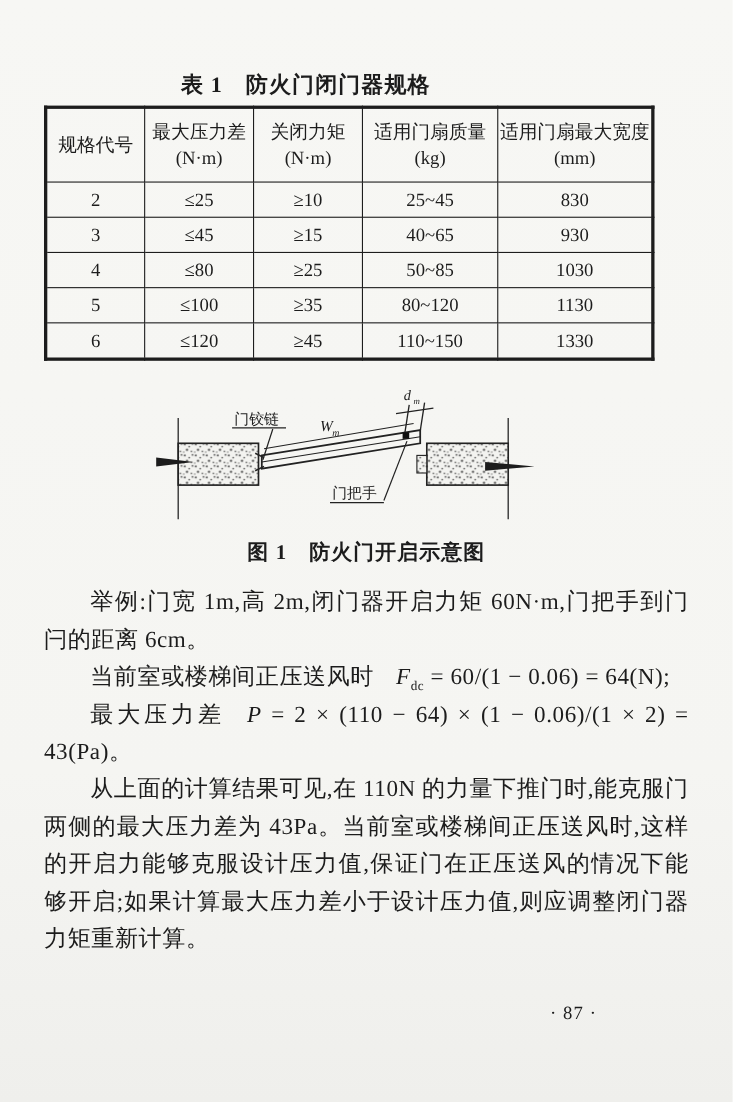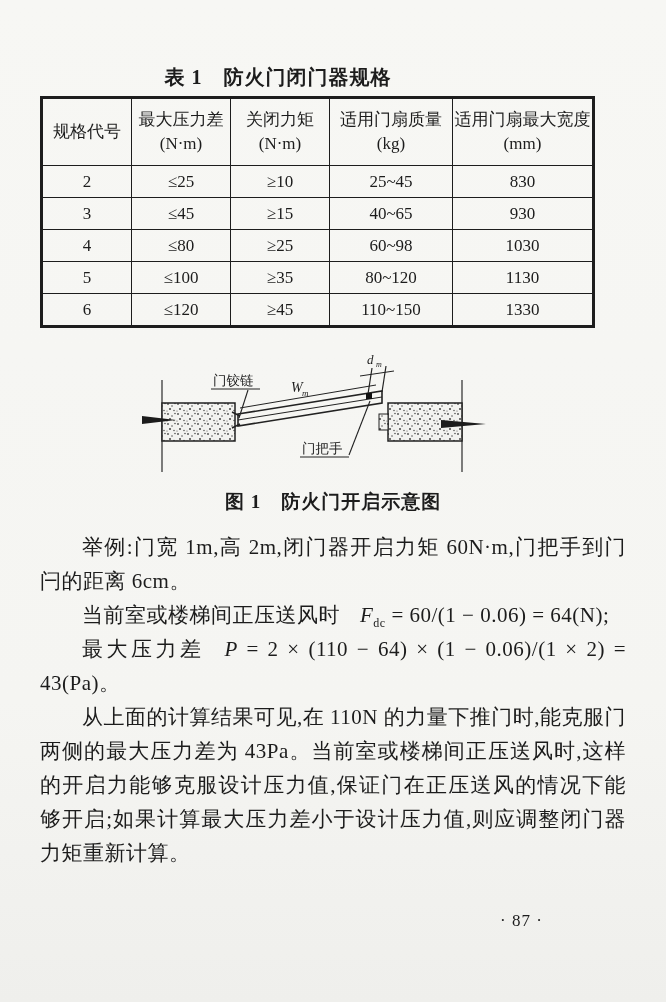--- a/index.html
+++ b/index.html
@@ -92,21 +92,21 @@
       <td>3</td>
       <td>≤45</td>
       <td>≥15</td>
       <td>40~65</td>
       <td>930</td>
     </tr>
     <tr>
       <td>4</td>
       <td>≤80</td>
       <td>≥25</td>
-      <td>60~98</td>
+      <td>50~85</td>
       <td>1030</td>
     </tr>
     <tr>
       <td>5</td>
       <td>≤100</td>
       <td>≥35</td>
       <td>80~120</td>
       <td>1130</td>
     </tr>
     <tr>

